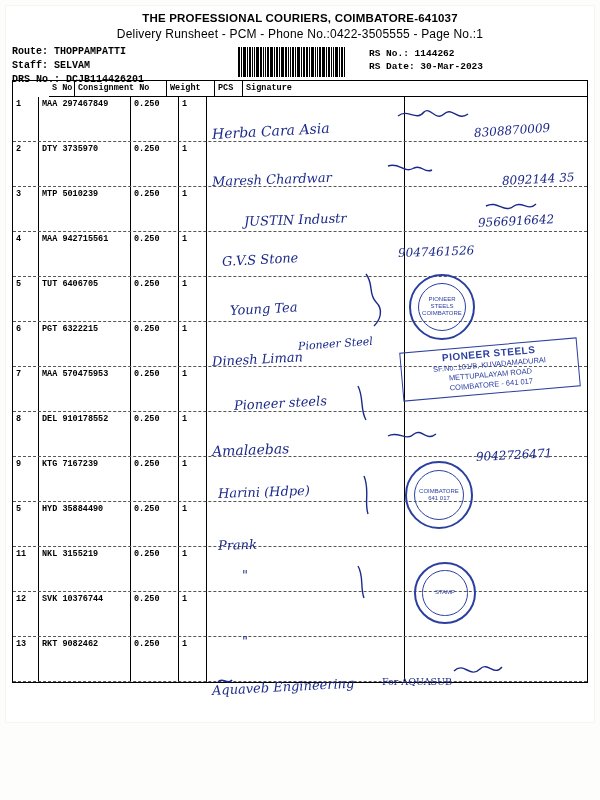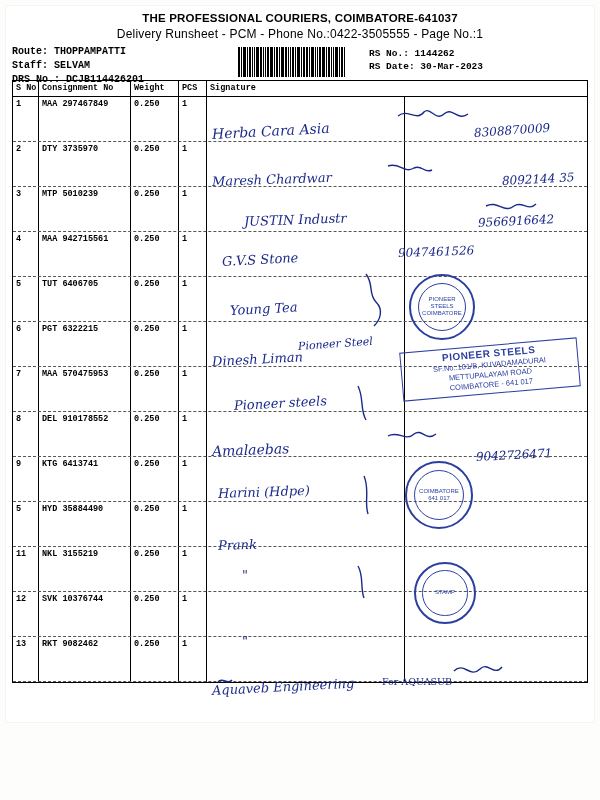--- a/index.html
+++ b/index.html
@@ -94,20 +94,21 @@
     border-left: 1.2px solid #000;
     border-right: 1.2px solid #000;
     border-bottom: 1.2px solid #000;
     box-sizing: border-box;
   }
   .thead {
     display: flex;
     border-bottom: 1.2px solid #000;
     height: 15px;
     align-items: center;
+    margin-left: 36px;
   }
   .thead > div {
     font-size: 8.5px;
     font-weight: bold;
     padding-left: 3px;
     height: 15px;
     line-height: 15px;
     box-sizing: border-box;
     overflow: hidden;
     white-space: nowrap;
@@ -345,21 +346,21 @@
             <div class="c-sno">8</div>
             <div class="c-cons">DEL 910178552</div>
             <div class="c-wt">0.250</div>
             <div class="c-pcs">1</div>
             <div class="c-det"></div>
             <div class="c-sig"></div>
             <div class="rowsep"></div>
           </div>
           <div class="trow">
             <div class="c-sno">9</div>
-            <div class="c-cons">KTG 6413741</div>
+            <div class="c-cons">KTG 7167239</div>
             <div class="c-wt">0.250</div>
             <div class="c-pcs">1</div>
             <div class="c-det"></div>
             <div class="c-sig"></div>
             <div class="rowsep"></div>
           </div>
           <div class="trow">
             <div class="c-sno">5</div>
             <div class="c-cons">HYD 35884490</div>
             <div class="c-wt">0.250</div>

